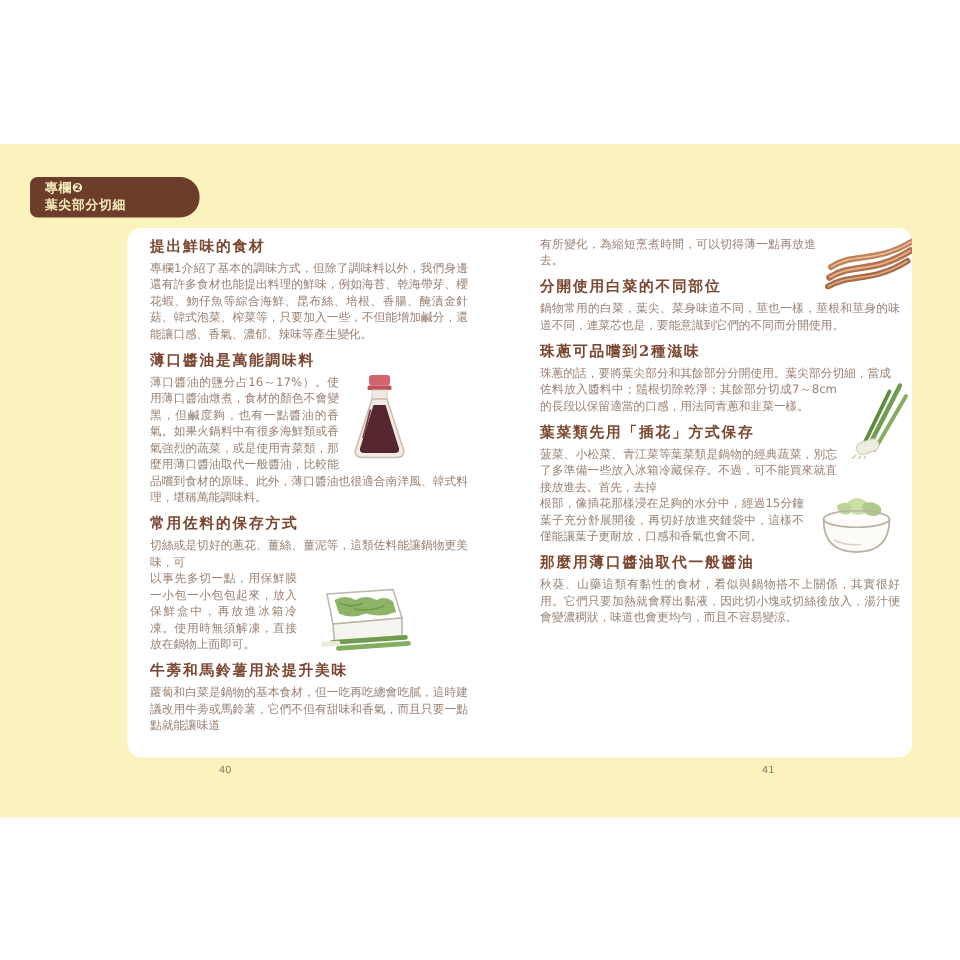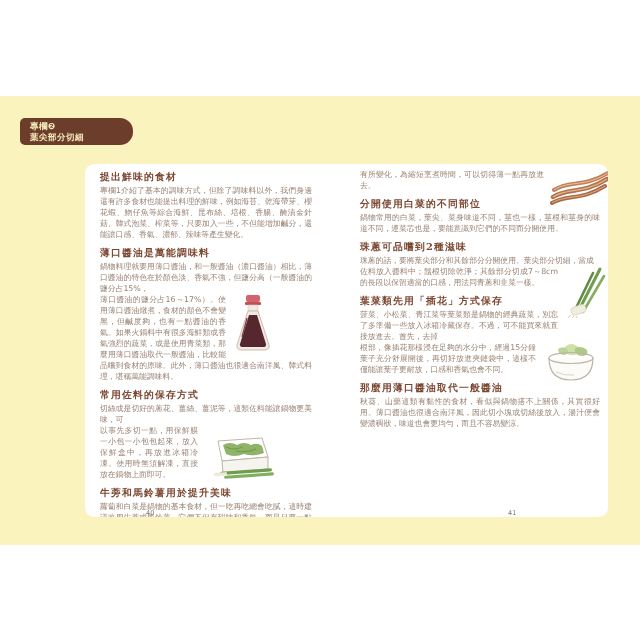--- a/index.html
+++ b/index.html
@@ -12,21 +12,21 @@
     position:absolute;left:0;top:96px;width:640px;height:449px;
     background:#FAF3BE;
   }
   .tab{
     position:absolute;left:20px;top:118px;width:113px;height:27px;
     background:#6C3D2B;border-radius:5px 13px 13px 5px;
     color:#F5ECBB;font-size:8.5px;font-weight:bold;line-height:11px;
     padding:3px 0 16px 10px;box-sizing:border-box;letter-spacing:0.5px;
   }
   .spread{
-    position:absolute;left:85px;top:164px;width:523px;height:353px;
+    position:absolute;left:85px;top:152px;width:523px;height:353px;
     background:#ffffff;border-radius:9px;overflow:hidden;
   }
   .col{
     position:absolute;top:5px;
     font-size:7.8px;line-height:11px;color:#998273;text-align:justify;
   }
   .col-left{left:15px;width:212px;}
   .col-right{left:275px;width:240px;}
   h3.sec-h{
     font-size:9.8px;color:#7B4731;letter-spacing:1.2px;
@@ -62,21 +62,20 @@
   </div>
 
   <div class="spread">
 
     <div class="col col-left">
 
       <h3 class="sec-h first">提出鮮味的食材</h3>
       <p>專欄1介紹了基本的調味方式，但除了調味料以外，我們身邊還有許多食材也能提出料理的鮮味，例如海苔、乾海帶芽、櫻花蝦、魩仔魚等綜合海鮮、昆布絲、培根、香腸、醃漬金針菇、韓式泡菜、榨菜等，只要加入一些，不但能增加鹹分，還能讓口感、香氣、濃郁、辣味等產生變化。</p>
 
       <h3 class="sec-h">薄口醬油是萬能調味料</h3>
-      <p>鍋物料理就要用薄口醬油，和一般醬油（濃口醬油）相比，薄口醬油的特色在於顏色淡、香氣不強，但鹽分高（一般醬油的鹽分占15%，</p>
       <div class="wrapblk">
         <div class="illust il-soy">
           <svg width="42" height="60" viewBox="0 0 42 60">
             <rect x="14" y="1" width="14" height="7" rx="2" fill="#D4646C"></rect>
             <rect x="13" y="8" width="16" height="3" rx="1" fill="#C25059"></rect>
             <rect x="16" y="11" width="10" height="6" fill="#EFE9E2" stroke="#D4C8BA" stroke-width="0.6"></rect>
             <path d="M16 17 L5 51 Q4 56 10 56 L32 56 Q38 56 37 51 L26 17 Z" fill="#F2EBE3" stroke="#CDBCAC" stroke-width="1"></path>
             <path d="M17 21 L8 50 Q7.5 53 11 53 L31 53 Q34.5 53 34 50 L25 21 Z" fill="#572730"></path>
             <path d="M15 24 L10 43" stroke="#7A3E47" stroke-width="1.2" fill="none"></path>
           </svg>
@@ -152,21 +151,21 @@
             <path d="M14 7 Q20 3 24 8 Q25 13 19 13 Q14 12 14 7 Z" fill="#BCD497"></path>
             <path d="M5 16 Q5 38 27 38 Q49 38 49 16" fill="#FBFAF6" fill-opacity="0.85" stroke="#B9B3A6" stroke-width="1.2"></path>
             <ellipse cx="27" cy="16" rx="22" ry="5.5" fill="none" stroke="#B9B3A6" stroke-width="1.1"></ellipse>
             <path d="M12 30 Q20 34 30 33" stroke="#D8D3C6" stroke-width="1" fill="none"></path>
           </svg>
         </div>
         <p>根部，像插花那樣浸在足夠的水分中，經過15分鐘葉子充分舒展開後，再切好放進夾鏈袋中，這樣不僅能讓葉子更耐放，口感和香氣也會不同。</p>
       </div>
 
       <h3 class="sec-h">那麼用薄口醬油取代一般醬油</h3>
-      <p>秋葵、山藥這類有黏性的食材，看似與鍋物搭不上關係，其實很好用。薄口醬油也很適合南洋風，因此切小塊或切絲後放入，湯汁便會變濃稠狀，味道也會更均勻，而且不容易變涼。</p>
+      <p>秋葵、山藥這類有黏性的食材，看似與鍋物搭不上關係，其實很好用。它們只要加熱就會釋出黏液，因此切小塊或切絲後放入，湯汁便會變濃稠狀，味道也會更均勻，而且不容易變涼。</p>
 
     </div>
   </div>
 
   <div class="pageno pn-left">40</div>
   <div class="pageno pn-right">41</div>
 
 </div>
 
 </body></html>

